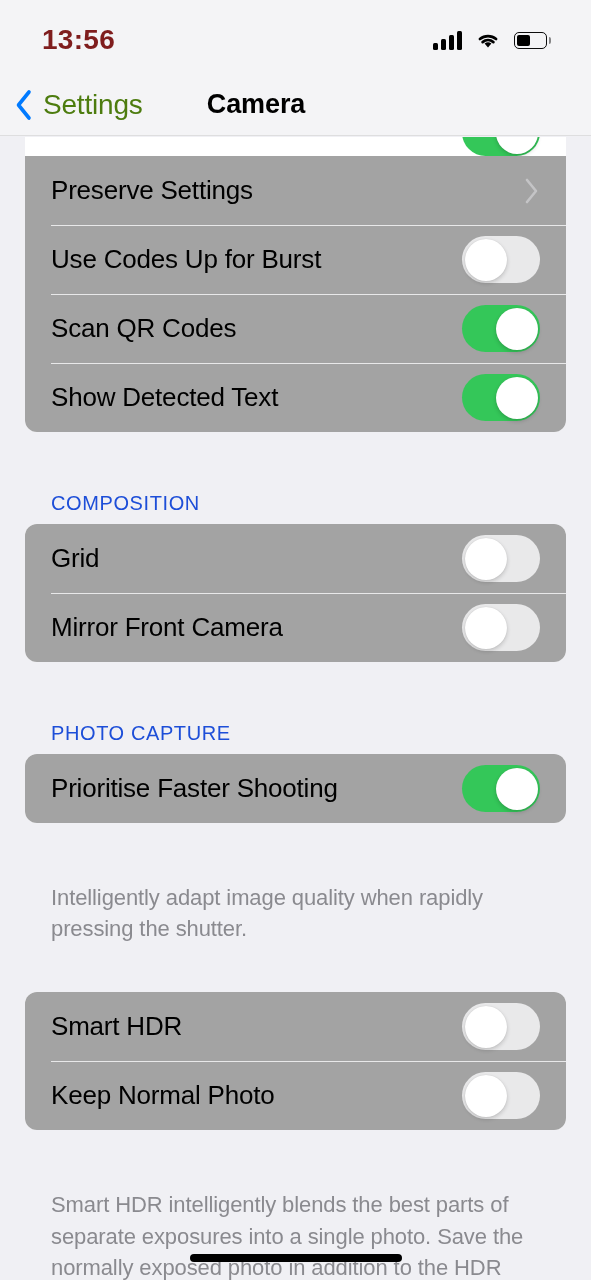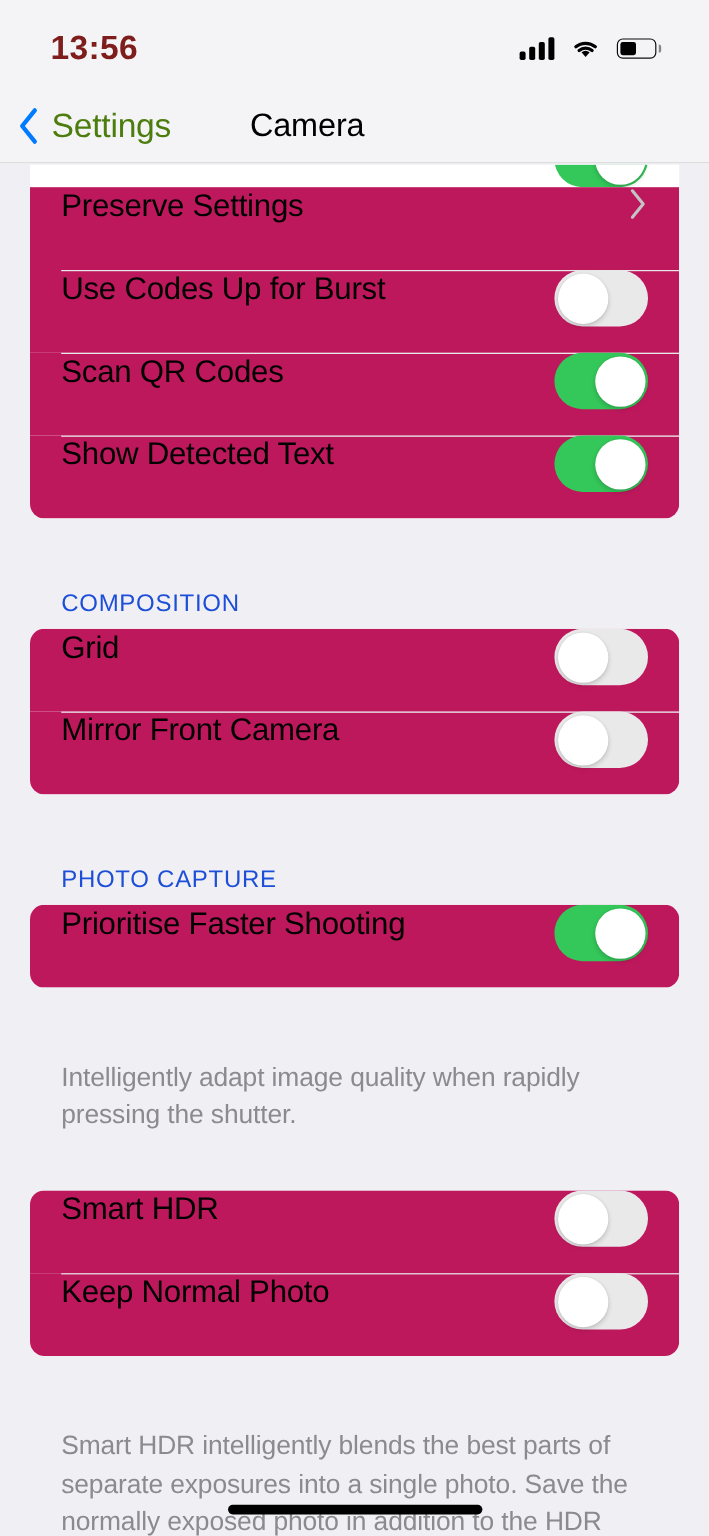--- a/index.html
+++ b/index.html
@@ -56,38 +56,38 @@
     display:flex; align-items:center;
   }
   .back-btn {
     position:absolute; left:14px; display:flex; align-items:center;
     gap:9px; cursor:pointer;
   }
   .chev-back { width:20px; height:32px; display:block; }
   .back-label { font-size:28px; color:#4d7c0f; letter-spacing:-0.2px; }
   .nav-title {
     position:absolute; left:0; width:512px; text-align:center;
-    font-size:27px; font-weight:normal; color:#000; letter-spacing:-0.1px;
+    font-size:27px; font-weight:bold; color:#000; letter-spacing:-0.1px;
   }
 
   
   .content {
     position:absolute; top:137px; left:0; width:591px; height:1143px;
     background:#f0f0f4; overflow:hidden;
   }
 
   .card {
     background:#fff; margin:0 25px; border-radius:12px; overflow:hidden;
   }
   .card.clipped-top { border-radius:0 0 12px 12px; }
 
   .row {
-    position:relative; display:flex; align-items:flex-start;
+    position:relative; display:flex; align-items:center;
     justify-content:space-between;
-    height:69px; padding:0 26px 0 26px; background:#be185d;
+    height:69px; padding:0 26px 0 26px; background:#a3a3a3;
   }
   .row + .row::before {
     content:""; position:absolute; top:0; left:26px; right:0;
     height:1px; background:#e8e8e9;
   }
   .row-label { font-size:26px; color:#000; letter-spacing:-0.2px; }
 
   
   .row-cut { height:19px; padding:0 26px; overflow:hidden; position:relative;
              display:flex; align-items:flex-start; justify-content:flex-end; background:#fff; }

